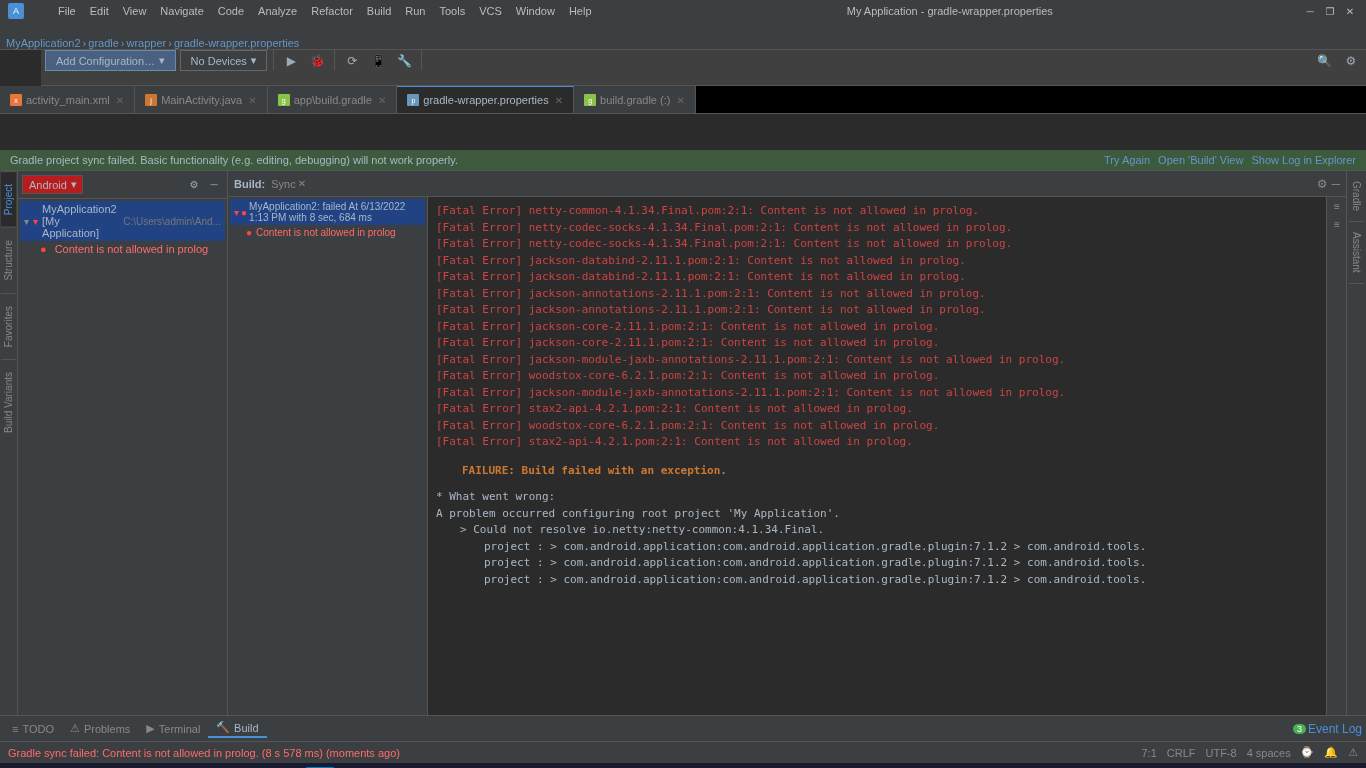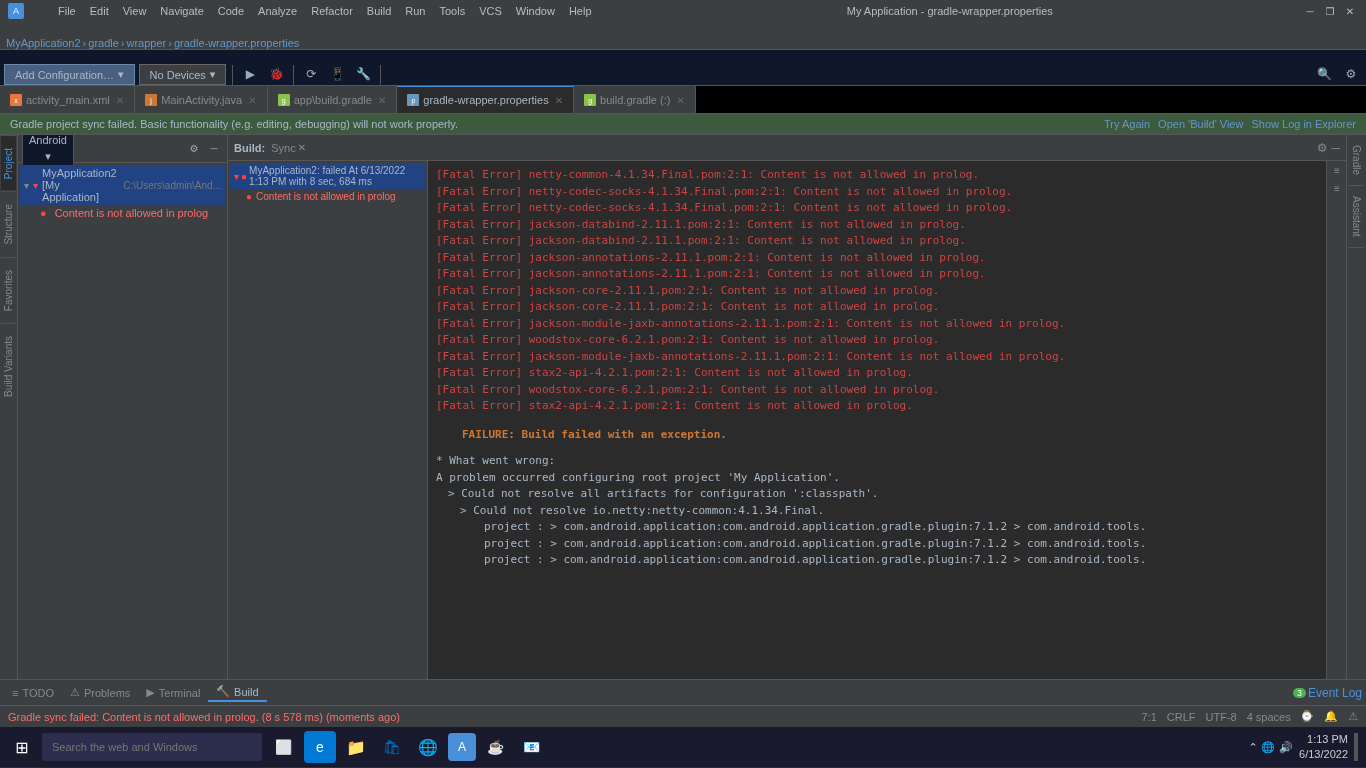--- a/index.html
+++ b/index.html
@@ -15,46 +15,46 @@
     .win-btn { width: 16px; height: 16px; display: flex; align-items: center; justify-content: center; color: #bbb; font-size: 10px; cursor: pointer; }
 
     
     .nav-bar { height: 28px; background: #3c3f41; display: flex; align-items: flex-end; padding: 0 6px; gap: 4px; border-bottom: 1px solid #555; }
     .nav-breadcrumb { display: flex; align-items: center; gap: 2px; color: #9da9b5; font-size: 11px; }
     .nav-breadcrumb span { color: #6496c8; cursor: pointer; }
     .nav-sep { color: #666; }
     .nav-file { color: #a9b7c6; font-size: 11px; }
 
     
-    .action-bar { height: 36px; background: #0f172a; display: flex; align-items: flex-end; padding: 0 4px; gap: 4px; border-bottom: 1px solid #555; }
+    .action-bar { height: 36px; background: #404040; display: flex; align-items: flex-start; padding: 0 4px; gap: 4px; border-bottom: 1px solid #555; margin-left: 41px; }
     .add-config-btn { background: #4a6080; border: 1px solid #6a8aaa; color: #a9b7c6; padding: 3px 10px; font-size: 11px; cursor: pointer; display: flex; align-items: center; gap: 4px; }
     .no-devices-btn { background: #3c3f41; border: 1px solid #666; color: #a9b7c6; padding: 3px 10px; font-size: 11px; cursor: pointer; display: flex; align-items: center; gap: 4px; }
     .toolbar-sep { width: 1px; height: 20px; background: #555; margin: 0 2px; }
     .toolbar-btn { width: 22px; height: 22px; display: flex; align-items: center; justify-content: center; color: #9da9b5; cursor: pointer; font-size: 12px; border-radius: 2px; }
 
     
     .tab-bar { height: 28px; background: #000000; display: flex; align-items: flex-end; border-bottom: 1px solid #555; }
     .tab { display: flex; align-items: center; gap: 4px; padding: 4px 10px; font-size: 11px; color: #888; cursor: pointer; border-top: 1px solid transparent; border-right: 1px solid #555; background: #3c3f41; height: 100%; }
     .tab.active { background: #2b2b2b; color: #a9b7c6; border-top: 1px solid #4a90d9; }
     .tab-close { color: #666; font-size: 10px; cursor: pointer; margin-left: 2px; }
     .tab-icon-xml { background: #e8763a; width: 12px; height: 12px; border-radius: 1px; font-size: 7px; color: white; display: flex; align-items: center; justify-content: center; }
     .tab-icon-java { background: #cc7832; width: 12px; height: 12px; border-radius: 1px; font-size: 7px; color: white; display: flex; align-items: center; justify-content: center; }
     .tab-icon-gradle { background: #8bc34a; width: 12px; height: 12px; border-radius: 1px; font-size: 7px; color: white; display: flex; align-items: center; justify-content: center; }
     .tab-icon-props { background: #6897bb; width: 12px; height: 12px; border-radius: 1px; font-size: 7px; color: white; display: flex; align-items: center; justify-content: center; }
 
     
-    .notification-bar { background: #3d5a3e; color: #a9b7c6; padding: 4px 10px; font-size: 11px; display: flex; justify-content: space-between; border-bottom: 1px solid #555; }
+    .notification-bar { background: #3d5a3e; color: #a9b7c6; padding: 4px 10px; font-size: 11px; display: flex; justify-content: space-between; border-bottom: 1px solid #555; margin-top: 36px; }
     .notif-text { flex: 1; }
     .notif-actions { display: flex; gap: 8px; align-items: center; }
     .notif-link { color: #6496c8; cursor: pointer; font-size: 11px; }
 
     
     .sidebar { width: 220px; background: #3c3f41; border-right: 1px solid #555; display: flex; flex-direction: column; }
     .sidebar-toolbar { height: 28px; background: #3c3f41; display: flex; align-items: center; padding: 0 4px; gap: 2px; border-bottom: 1px solid #555; }
-    .sidebar-selector { display: flex; align-items: center; gap: 4px; padding: 2px 6px; color: #a9b7c6; font-size: 11px; cursor: pointer; border: 1px solid #555; background: #0f172a; flex-direction: column; }
+    .sidebar-selector { display: flex; align-items: center; gap: 4px; padding: 2px 6px; color: #a9b7c6; font-size: 11px; cursor: pointer; border: 1px solid #555; background: #b91c1c; }
     .sidebar-content { flex: 1; overflow-y: auto; padding: 2px; }
     .tree-item { display: flex; align-items: center; gap: 4px; padding: 2px 4px; cursor: pointer; font-size: 11px; }
     .tree-item.selected { background: #214283; }
     .tree-arrow { color: #888; font-size: 10px; width: 10px; }
     .build-title { font-size: 11px; color: #a9b7c6; font-weight: bold; }
     .build-content { flex: 1; overflow-y: auto; padding: 4px; font-family: 'Consolas', monospace; font-size: 11px; line-height: 1.5; }
     .error-line { color: #cc4444; }
     .normal-line { color: #a9b7c6; }
     .indent1 { padding-left: 12px; }
     .indent2 { padding-left: 24px; }
@@ -272,21 +272,20 @@
           <div class="error-line">[Fatal Error] woodstox-core-6.2.1.pom:2:1: Content is not allowed in prolog.</div>
           <div class="error-line">[Fatal Error] jackson-module-jaxb-annotations-2.11.1.pom:2:1: Content is not allowed in prolog.</div>
           <div class="error-line">[Fatal Error] stax2-api-4.2.1.pom:2:1: Content is not allowed in prolog.</div>
           <div class="error-line">[Fatal Error] woodstox-core-6.2.1.pom:2:1: Content is not allowed in prolog.</div>
           <div class="error-line">[Fatal Error] stax2-api-4.2.1.pom:2:1: Content is not allowed in prolog.</div>
           <div style="height:12px;"></div>
           <div class="normal-line" style="color:#cc7832;font-weight:bold;margin-left:26px;">FAILURE: Build failed with an exception.</div>
           <div style="height:10px;"></div>
           <div class="normal-line">* What went wrong:</div>
           <div class="normal-line">A problem occurred configuring root project 'My Application'.</div>
-          <div class="normal-line indent1">&gt; Could not resolve all artifacts for configuration ':classpath'.</div>
           <div class="normal-line indent2">   &gt; Could not resolve io.netty:netty-common:4.1.34.Final.</div>
           <div class="normal-line indent4">          project : &gt; com.android.application:com.android.application.gradle.plugin:7.1.2 &gt; com.android.tools.</div>
           <div class="normal-line indent4">          project : &gt; com.android.application:com.android.application.gradle.plugin:7.1.2 &gt; com.android.tools.</div>
           <div class="normal-line indent4">          project : &gt; com.android.application:com.android.application.gradle.plugin:7.1.2 &gt; com.android.tools.</div>
         </div>
       </div>
 
       <div style="display:flex;flex-direction:column;width:20px;background:#3c3f41;border-left:1px solid #555;">
         <div class="rp-icon">≡</div>
         <div class="rp-icon">≡</div>

